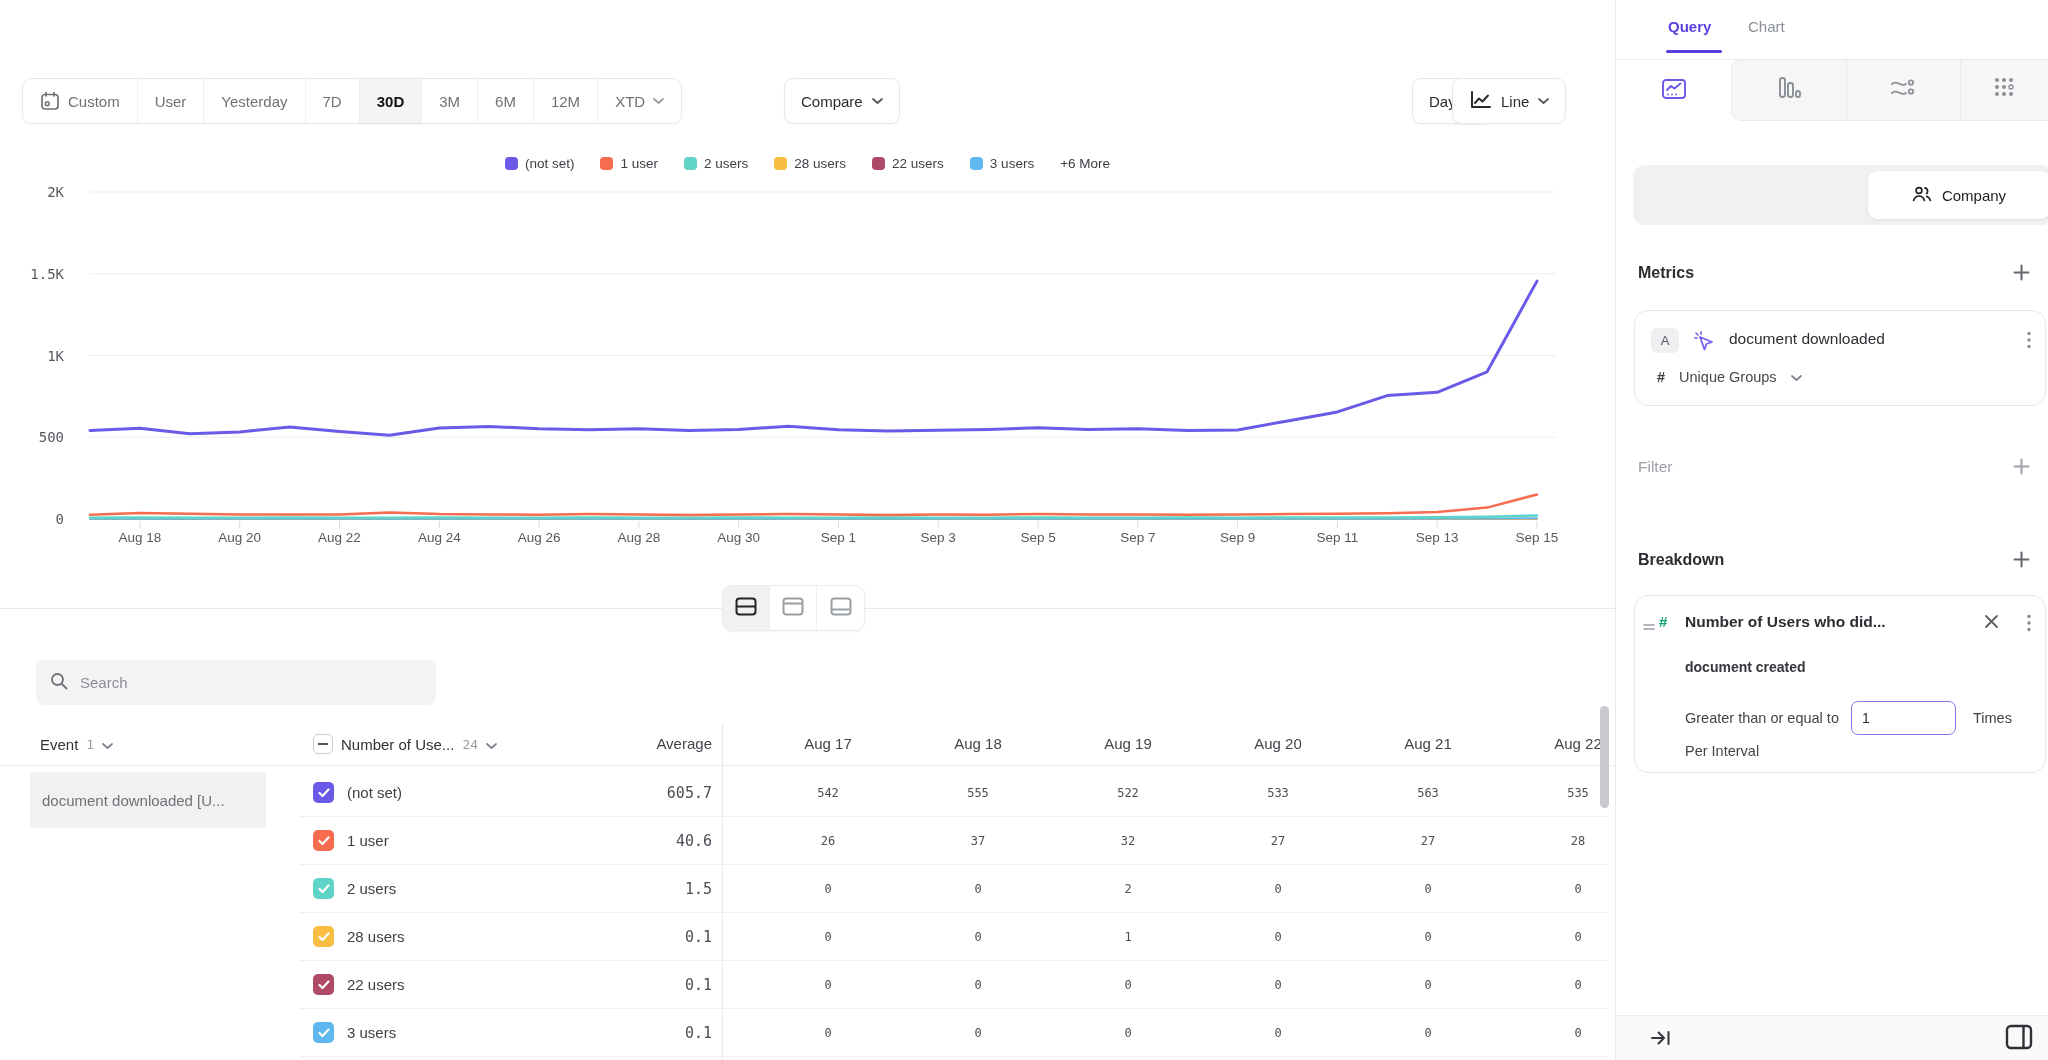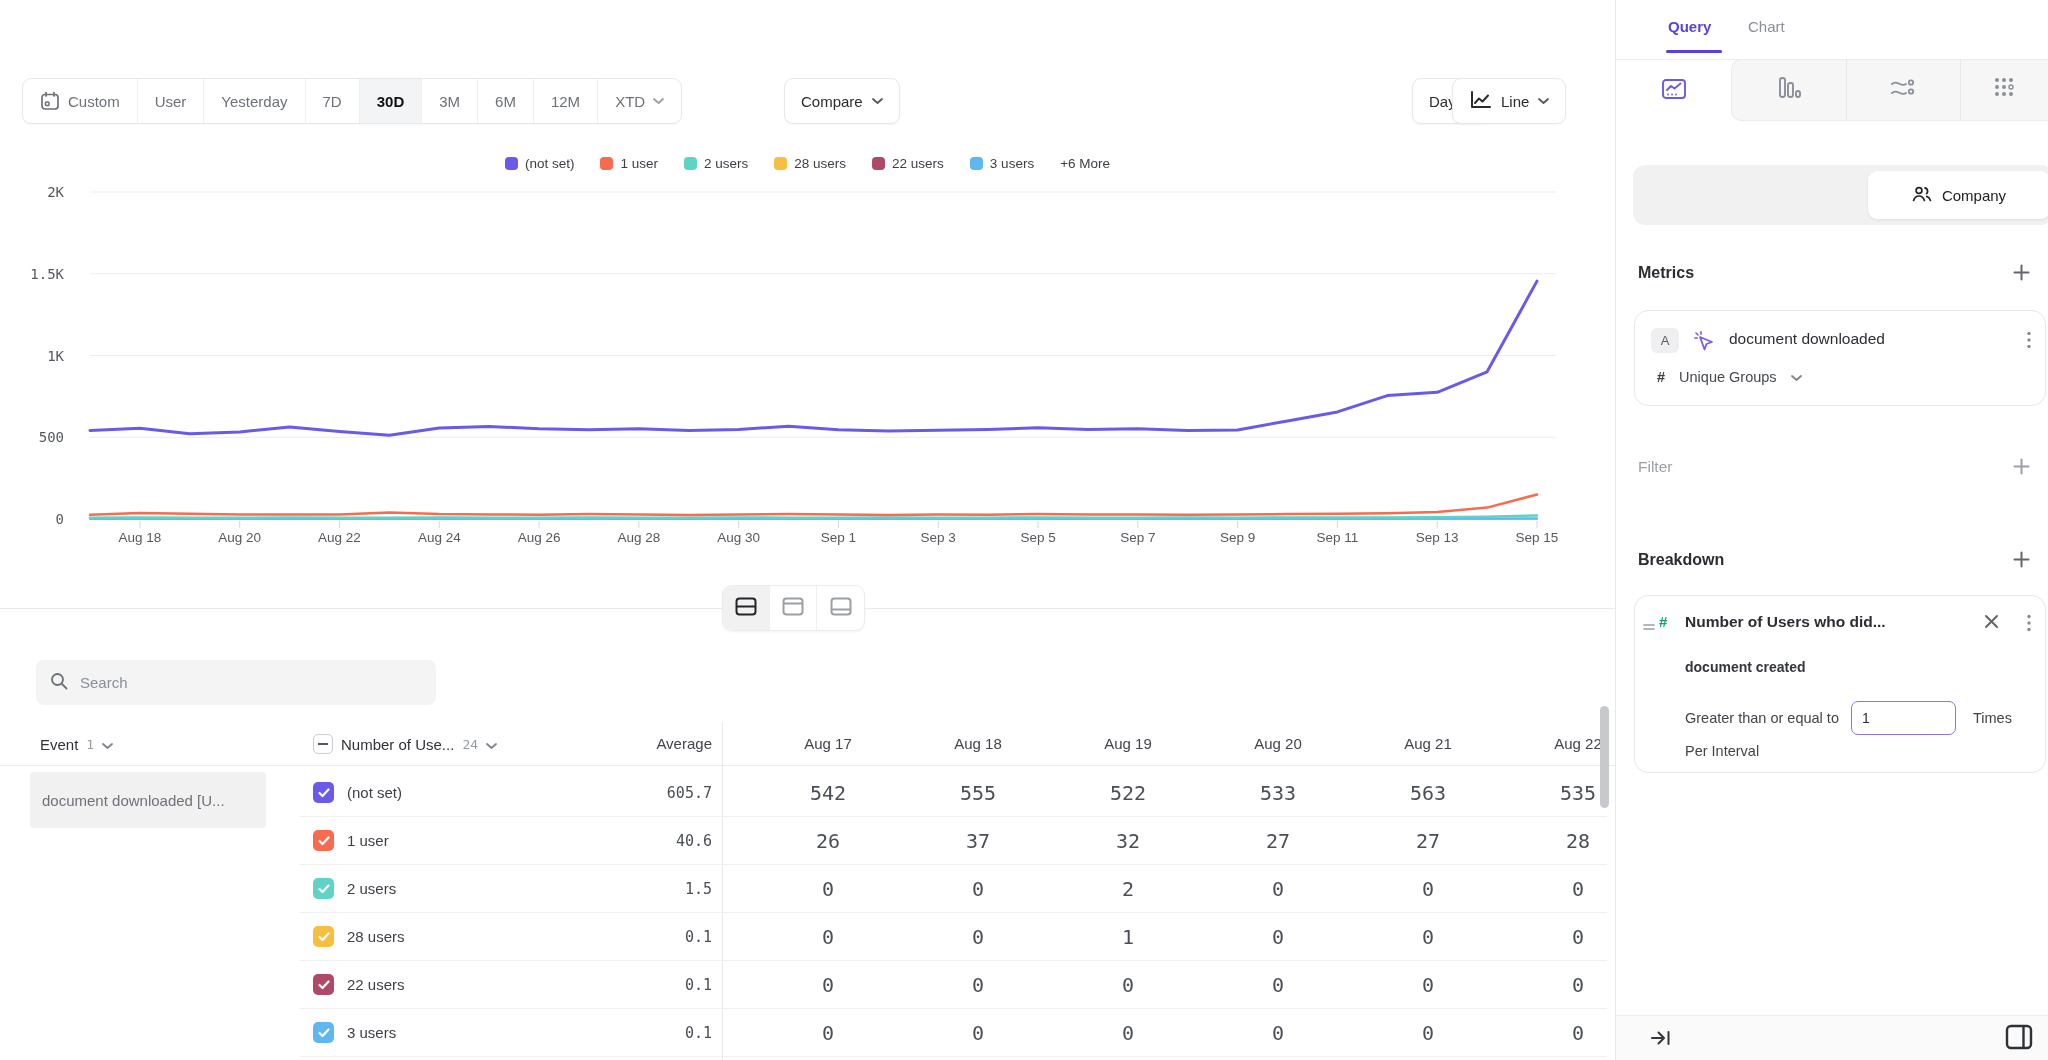--- a/index.html
+++ b/index.html
@@ -56,21 +56,21 @@
   #vDivider { position:absolute; left:722px; top:723px; width:1px; height:337px; background:#e7e8ea; }
   #eventItem { position:absolute; left:30px; top:772px; width:236px; height:56px; background:#f1f1f2; border-radius:4px;
     display:flex; align-items:center; padding:0 12px; font-size:15px; color:#6e7278; white-space:nowrap; overflow:hidden; cursor:pointer; }
   .trow { position:absolute; left:0; width:1615px; height:48px; }
   .trow .sep { position:absolute; left:300px; right:8px; bottom:0; height:1px; background:#f0f0f1; }
   .cbox { position:absolute; left:313px; top:13px; width:21px; height:21px; border-radius:5px;
     display:flex; align-items:center; justify-content:center; cursor:pointer; }
   .cbox.minus { position:static; width:20px; height:20px; background:#fff; border:1.5px solid #c9cdd2; }
   .rlabel { position:absolute; left:347px; top:0; line-height:48px; font-size:15px; color:#3c3f45; }
   .ravg { position:absolute; left:560px; width:152px; text-align:right; line-height:48px; font-size:15px; color:#4a4e55; }
-  .rval { position:absolute; width:150px; text-align:center; line-height:48px; font-size:20px; color:#4a4e55; }
+  .rval { position:absolute; width:150px; text-align:center; line-height:48px; font-size:12px; color:#4a4e55; }
   #vscroll { position:absolute; left:1600px; top:706px; width:9px; height:102px; background:#c7c9cc; border-radius:5px; }
 
   
   #sidebar { position:absolute; left:1615px; top:0; width:433px; height:1060px; background:#fff; border-left:1px solid #e8e9eb; }
   #sbTabs { position:absolute; left:0; top:0; width:433px; height:60px; border-bottom:1px solid #ededef; }
   .sb-tab { position:absolute; top:18px; font-size:15px; cursor:pointer;margin-left:32px; }
   #tabQuery { left:20px; color:#5b3de0; font-weight:bold; }
   #tabQuery .ul { position:absolute; left:-2px; top:32px; width:56px; height:3px; background:#5b3de0; border-radius:2px; }
   #tabChart { left:100px; color:#8a8f98; }
   #iconTabs { position:absolute; left:0; top:60px; width:433px; height:61px; }

